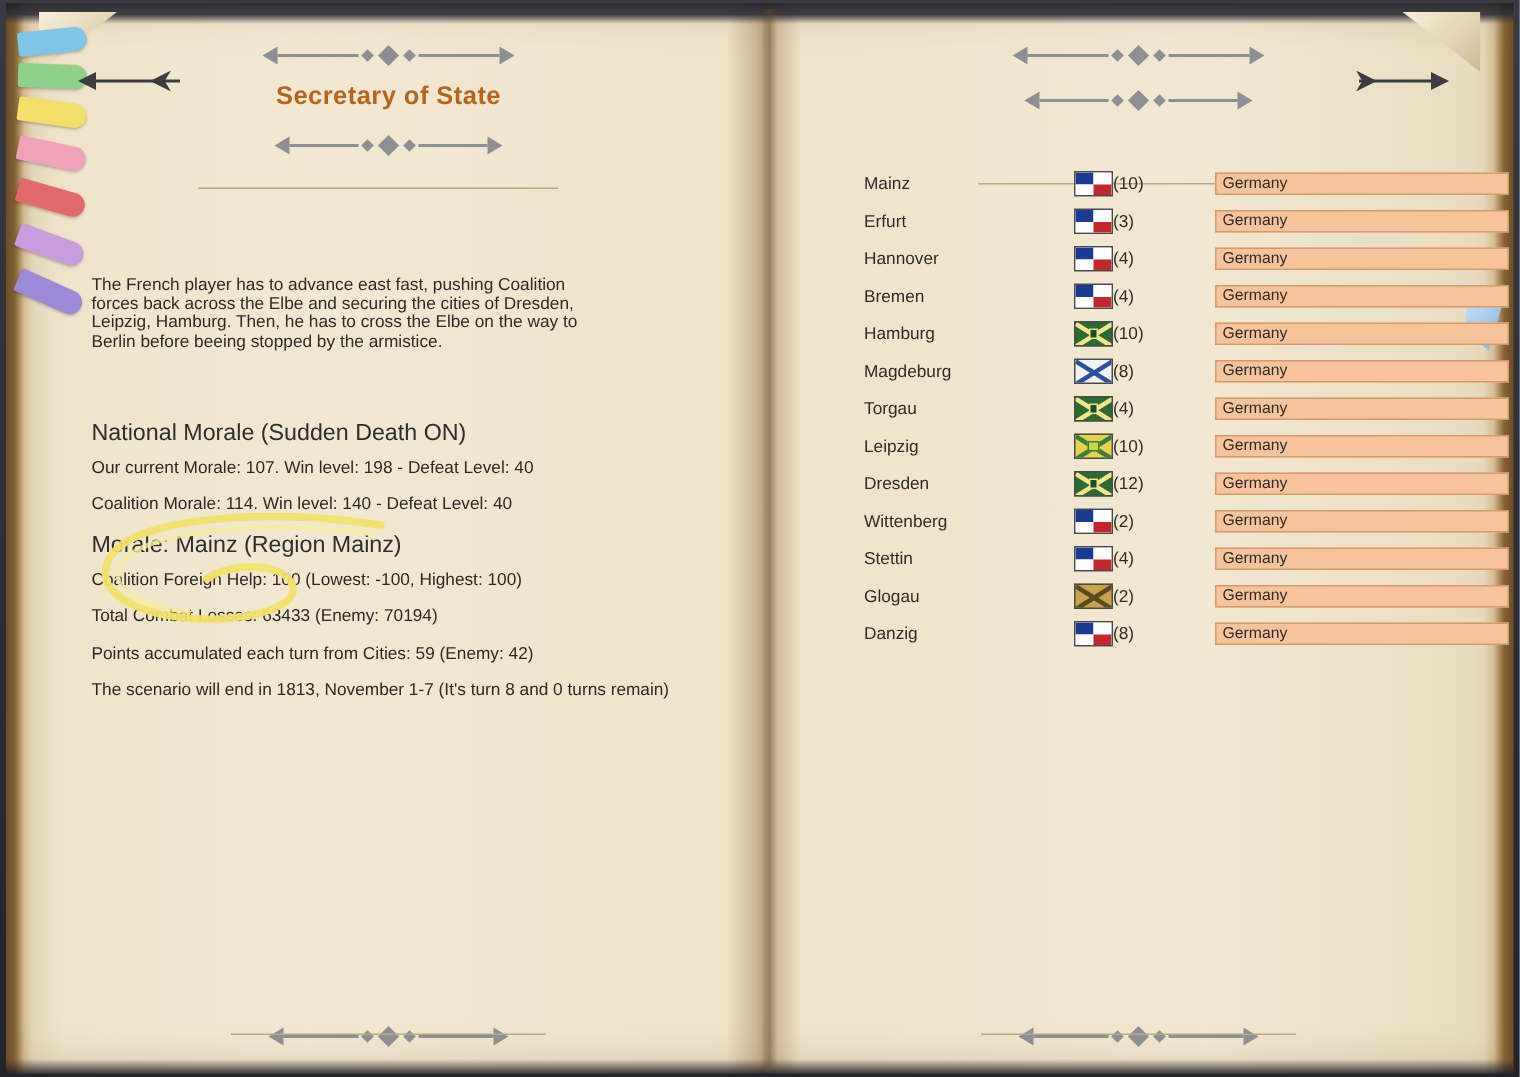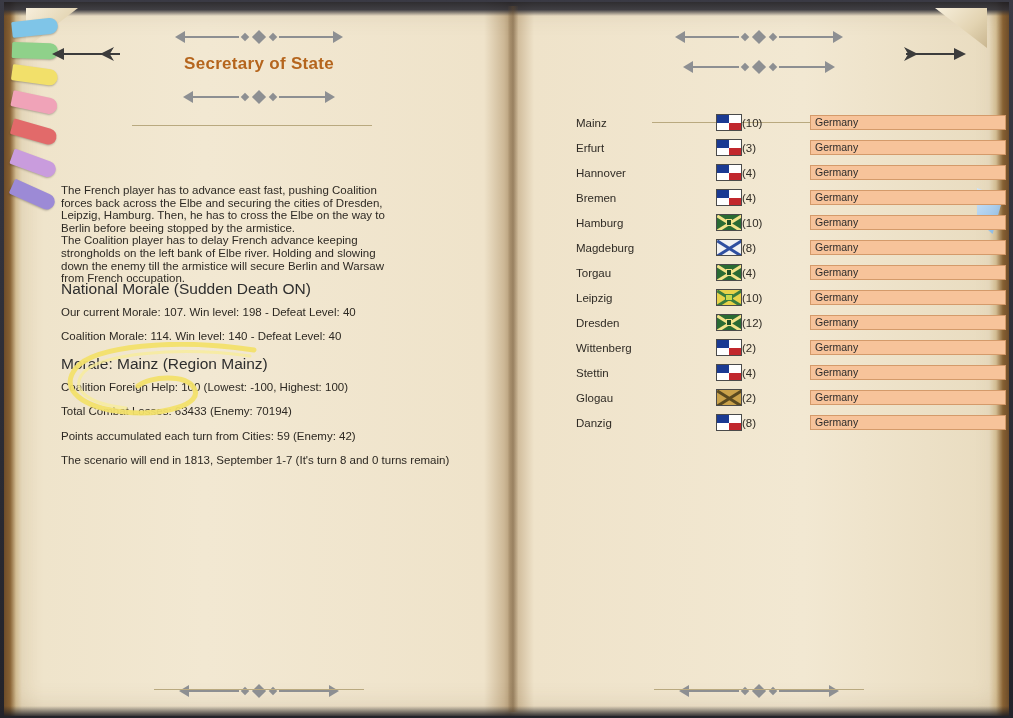--- a/index.html
+++ b/index.html
@@ -260,38 +260,37 @@
         <div class="dia sm"></div>
           <div class="dia"></div>
           <div class="dia sm"></div>
         <div class="bar" style="width:46px"></div>
           <div class="tri-r"></div>
       </div>
       <div style="position:absolute; left:108px; top:123px; width:240px; height:1px; background:#b9a97f;"></div>
 
       <div class="body-text">
         <p>The French player has to advance east fast, pushing Coalition forces back across the Elbe and securing the cities of Dresden, Leipzig, Hamburg. Then, he has to cross the Elbe on the way to Berlin before beeing stopped by the armistice.</p>
-        <p>The Coalition player has to delay French advance keeping strongholds on the left bank of Elbe river. Holding and slowing down the enemy  till the armistice will secure Berlin and Warsaw from French occupation.</p>
       </div>
 
       <div class="sec" style="top:278px; width:400px;">
         <h2>National Morale (Sudden Death ON)</h2>
         <div class="line">Our current Morale: 107. Win level: 198 - Defeat Level: 40</div>
         <div class="line">Coalition Morale: 114. Win level: 140 - Defeat Level: 40</div>
       </div>
 
       <div class="sec" style="top:353px; width:400px;">
         <h2>Morale: Mainz (Region Mainz)</h2>
         <div class="line">Coalition Foreign Help: 100  (Lowest: -100, Highest: 100)</div>
         <div class="line">Total Combat Losses: 63433  (Enemy: 70194)</div>
       </div>
 
       <div class="sec" style="top:428px; width:410px;">
         <div class="line">Points accumulated each turn from Cities: 59 (Enemy: 42)</div>
-        <div class="line">The scenario will end in 1813, September 1-7 (It's turn 8 and 0 turns remain)</div>
+        <div class="line">The scenario will end in 1813, November 1-7 (It's turn 8 and 0 turns remain)</div>
       </div>
 
       <svg class="scribble" viewBox="0 0 210 80">
         <path d="M200 8 C120 -4 40 4 22 26 C4 48 30 66 70 70 C110 74 150 62 140 46 C132 32 96 34 84 44" fill="none" stroke="#f2e06a" stroke-width="5" stroke-linecap="round" opacity=".95"></path>
         <path d="M196 14 C122 4 48 12 30 30 C14 48 36 62 72 66" fill="none" stroke="#f7ec9a" stroke-width="3" stroke-linecap="round" opacity=".8"></path>
       </svg>
 
       <div class="orn" style="width:240px; position:absolute; bottom:16px; left:115px;">
         <div class="tri-l"></div>
           <div class="bar" style="width:50px"></div>

